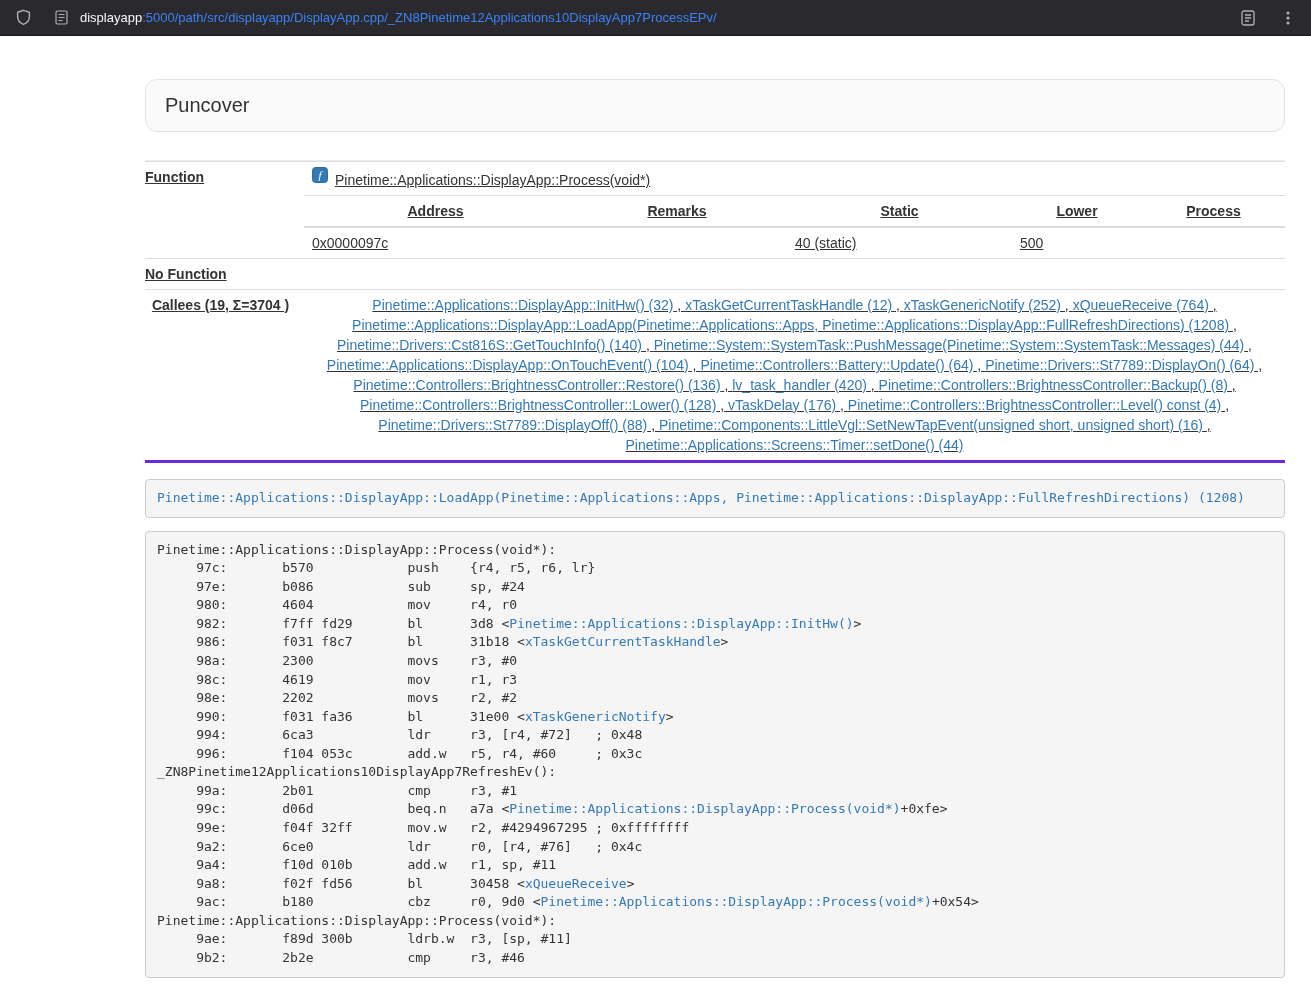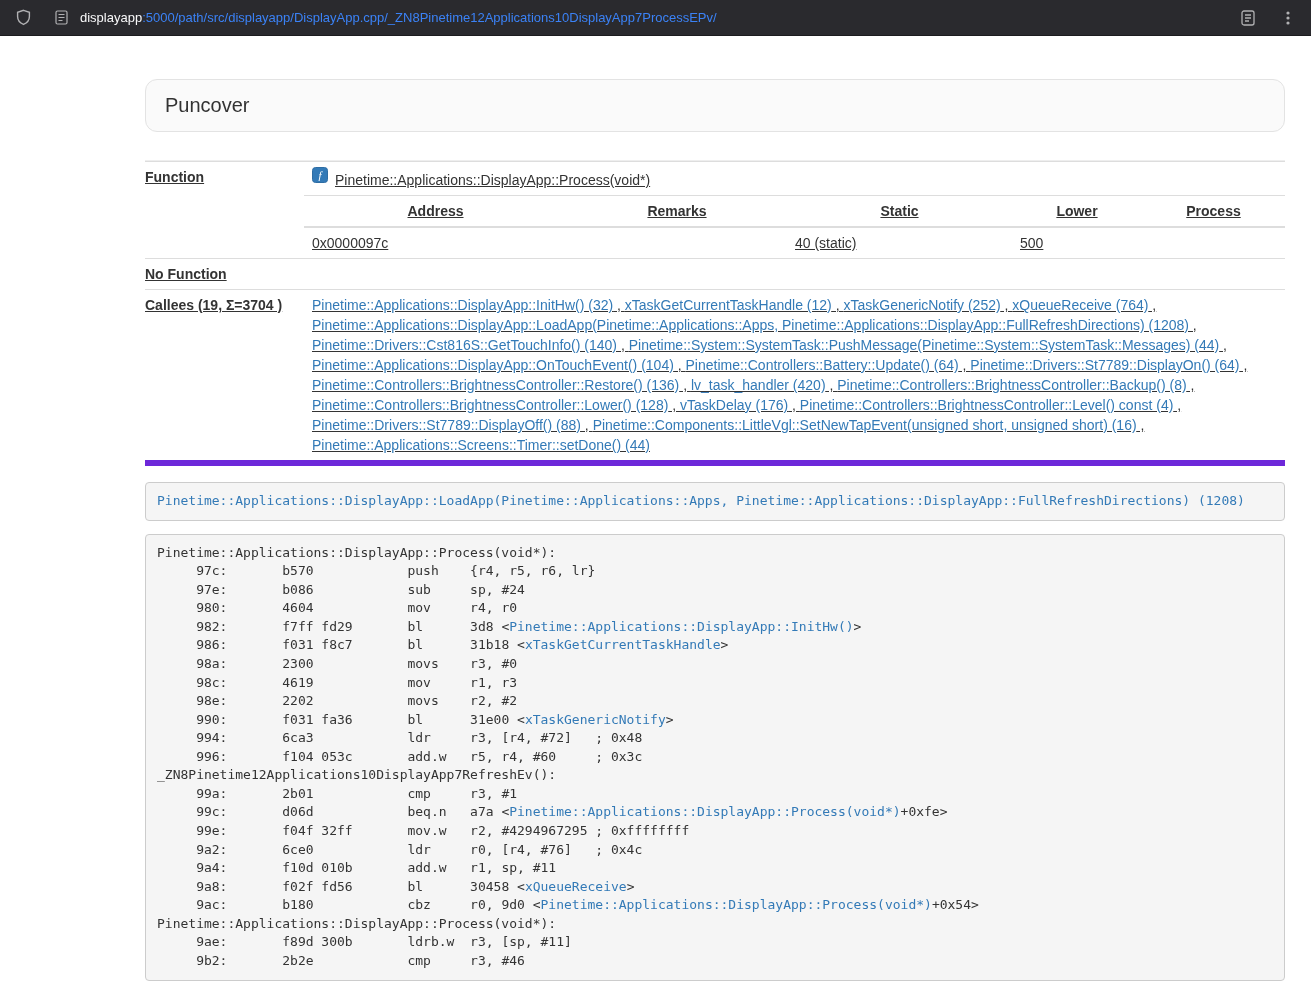--- a/index.html
+++ b/index.html
@@ -36,21 +36,21 @@
 
   .breadcrumb { margin: 24px 0 13px 0; font-size: 15px; font-weight: bold; line-height: 17px; }
   .breadcrumb .sep { color: #333; margin: 0 5px; }
   .breadcrumb .suffix { color: #333; }
 
   
   table.outer { width: 100%; border-collapse: collapse; text-decoration: underline; }
   table.outer > tbody > tr > td {
     padding: 5px 8px; vertical-align: top; border-top: 1px solid #ddd; line-height: 20px;
   }
-  table.outer > tbody > tr:last-child > td { border-bottom: 6px solid #6d28d9; }
+  table.outer > tbody > tr:last-child > td { border-bottom: 3px solid #6d28d9; text-align: center; }
   td.label-col { width: 159px; padding-left: 0 !important; font-weight: bold; }
   td.subtable-cell { padding: 0 !important; }
 
   table.inner { width: 100%; border-collapse: collapse; table-layout: fixed; }
   table.inner th {
     text-align: center; font-weight: bold; padding: 5px 8px;
     border-bottom: 2px solid #ddd; line-height: 20px;
   }
   table.inner td { padding: 5px 8px; line-height: 20px; margin-left: 34px; }
 

